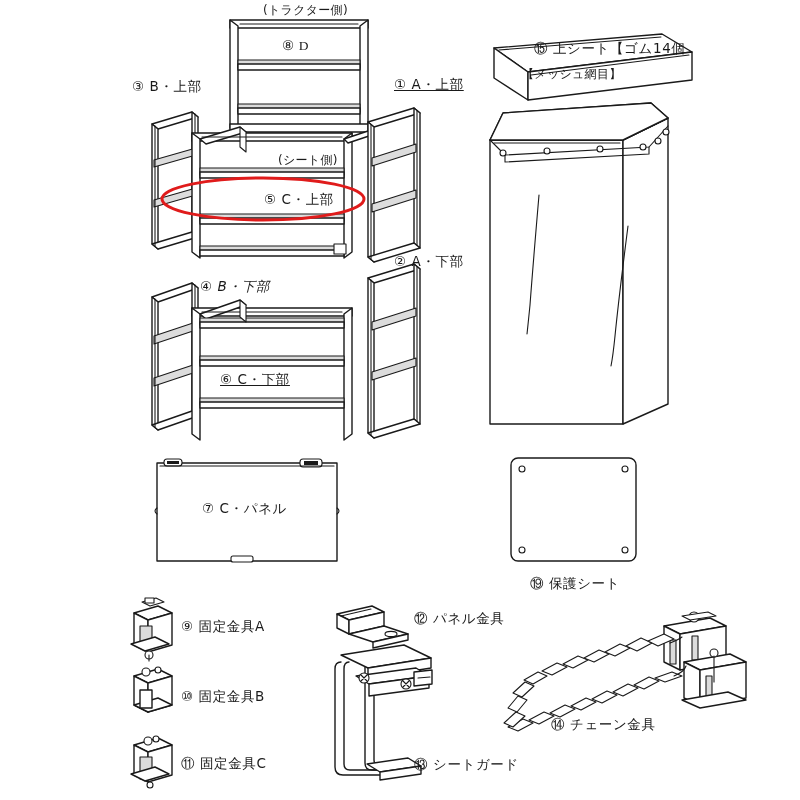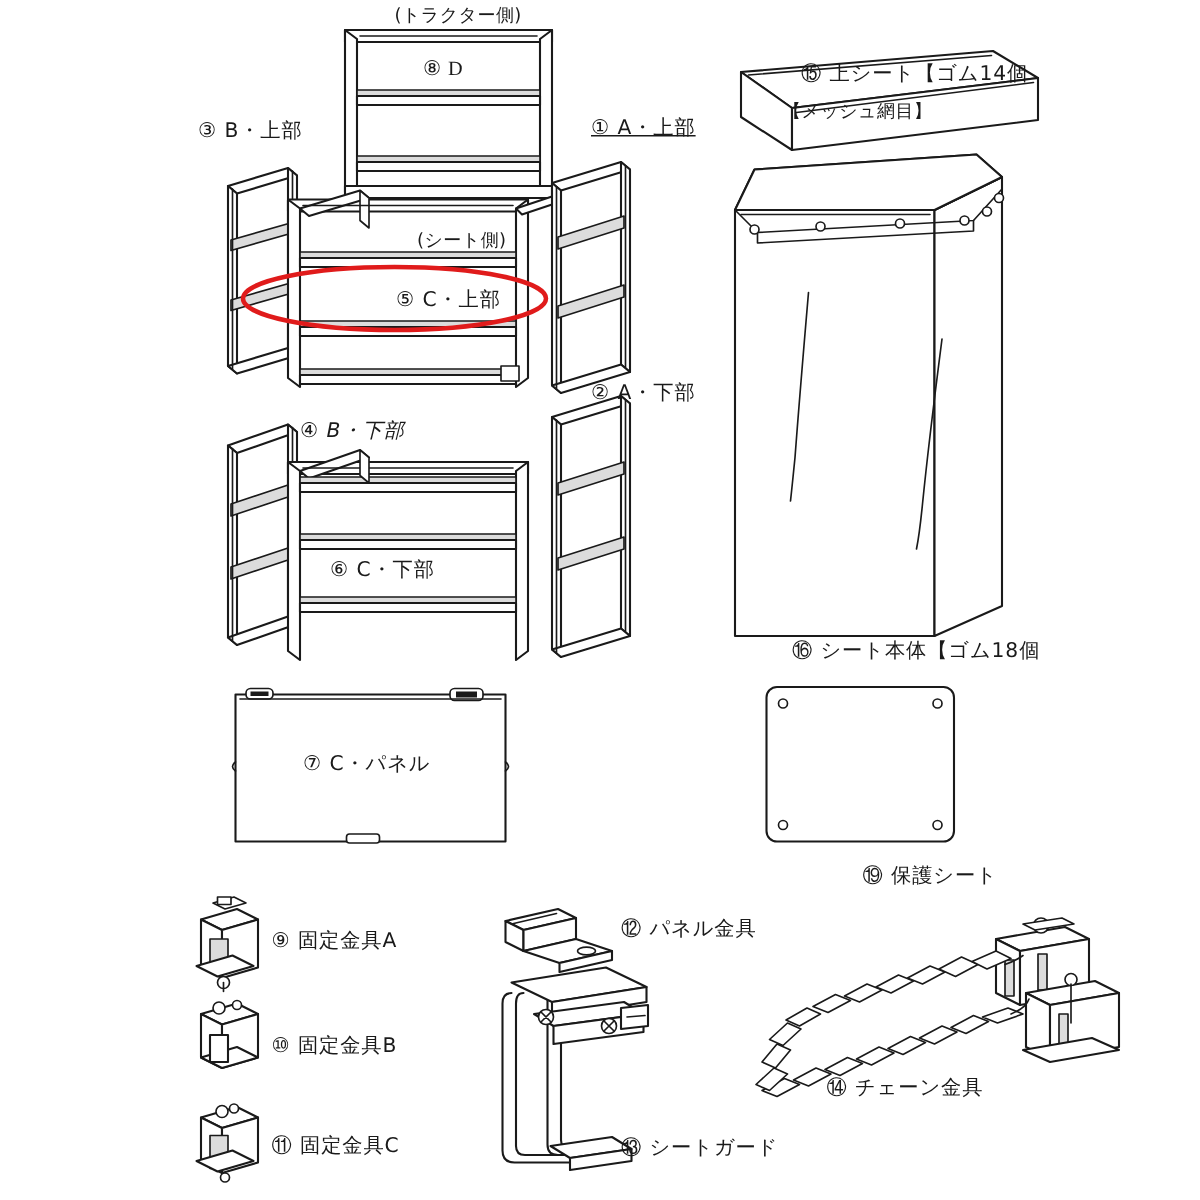--- a/index.html
+++ b/index.html
@@ -301,31 +301,30 @@
   <div class="lbl" style="left:378px;top:76px;text-decoration:underline;">① A・上部</div>
 
   <div class="lbl sm" style="left:262px;top:152px;">(シート側)</div>
 
   <div class="lbl" style="left:204px;top:191px;margin-left:44px;">⑤ C・上部</div>
 
   <div class="lbl" style="left:378px;top:253px;">② A・下部</div>
 
   <div class="lbl" style="left:184px;top:278px;font-style:italic;">④ B・下部</div>
 
-  <div class="lbl" style="left:204px;top:371px;">⑥ C・下部</div>
+  <div class="lbl" style="left:204px;top:371px;text-decoration:underline;">⑥ C・下部</div>
 
   <div class="lbl" style="left:186px;top:500px;">⑦ C・パネル</div>
 
   <div class="lbl" style="left:518px;top:8px;margin-top:32px;">⑮ 上シート【ゴム14個</div>
 
   <div class="lbl sm" style="left:506px;top:66px;">【メッシュ網目】</div>
 
-  <div class="lbl" style="left:512px;top:425px;">⑯ シート本体【ゴム18個</div>
-
-  <div class="lbl" style="left:514px;top:575px;margin-left:45px;">⑲ 保護シート</div>
+
+  <div class="lbl" style="left:514px;top:575px;">⑲ 保護シート</div>
 
   <div class="lbl" style="left:165px;top:618px;">⑨ 固定金具A</div>
 
   <div class="lbl" style="left:165px;top:688px;">⑩ 固定金具B</div>
 
   <div class="lbl" style="left:165px;top:755px;">⑪ 固定金具C</div>
 
   <div class="lbl" style="left:398px;top:610px;">⑫ パネル金具</div>
 
   <div class="lbl" style="left:398px;top:756px;">⑬ シートガード</div>

